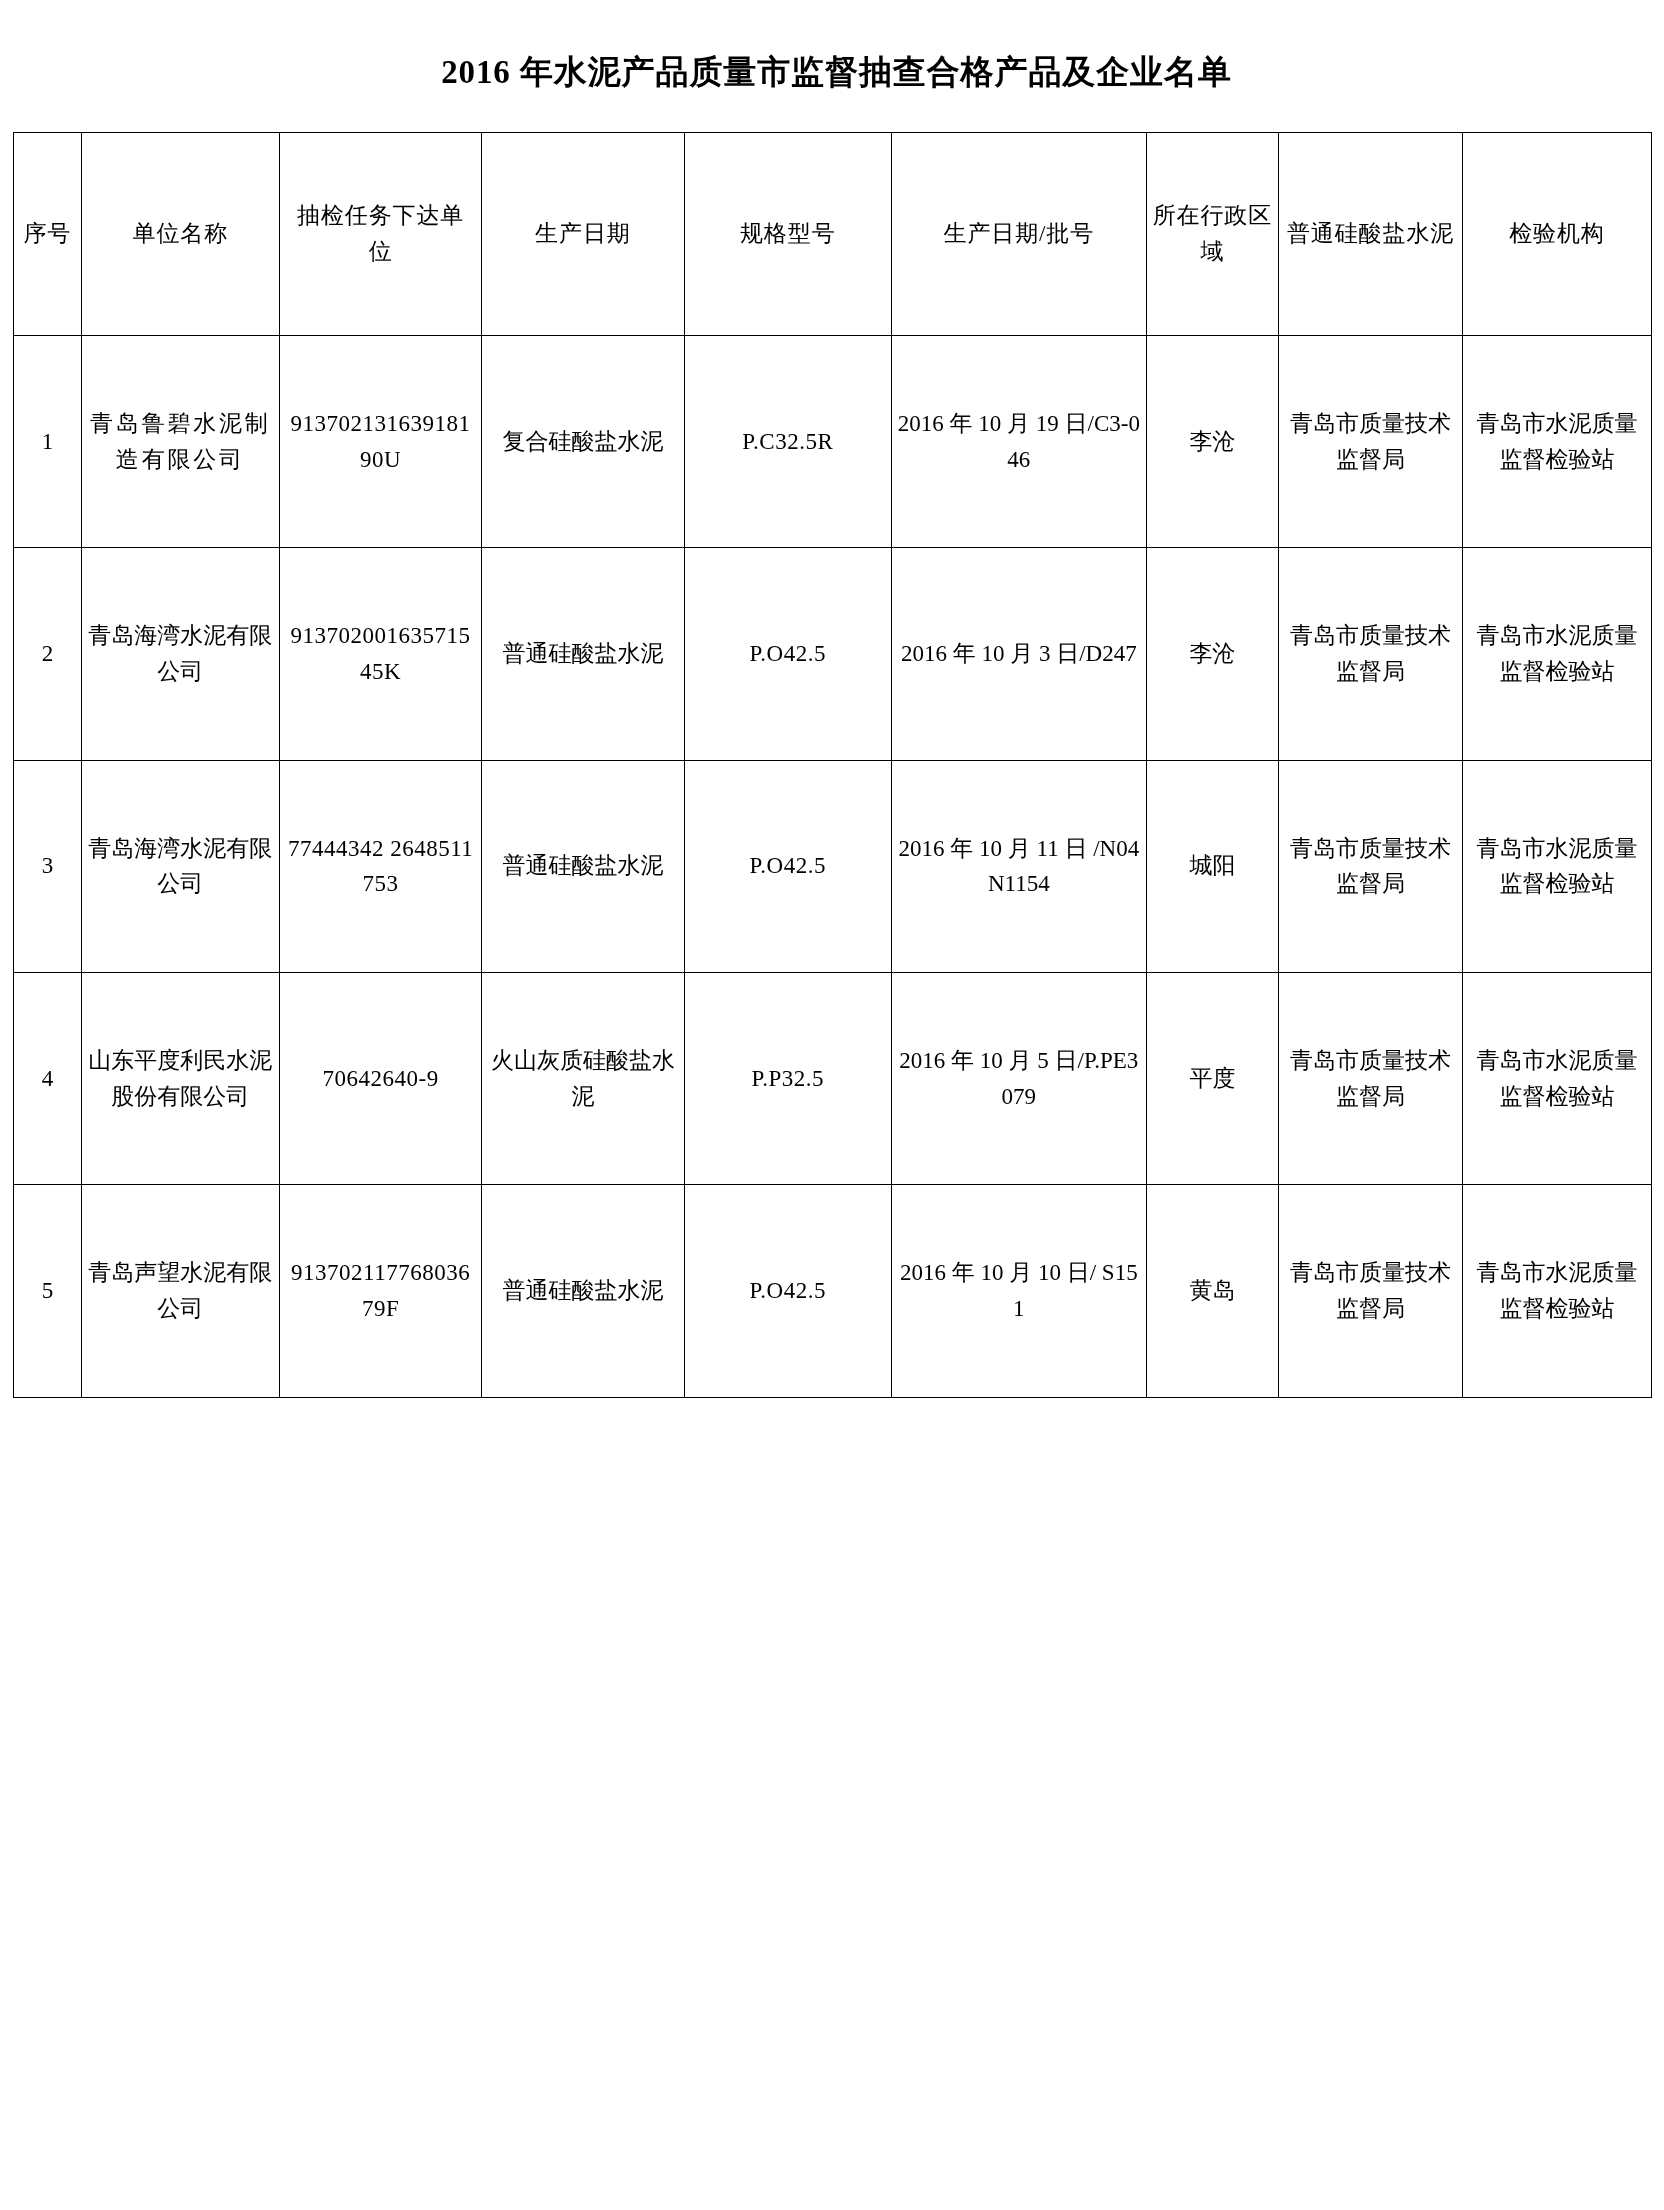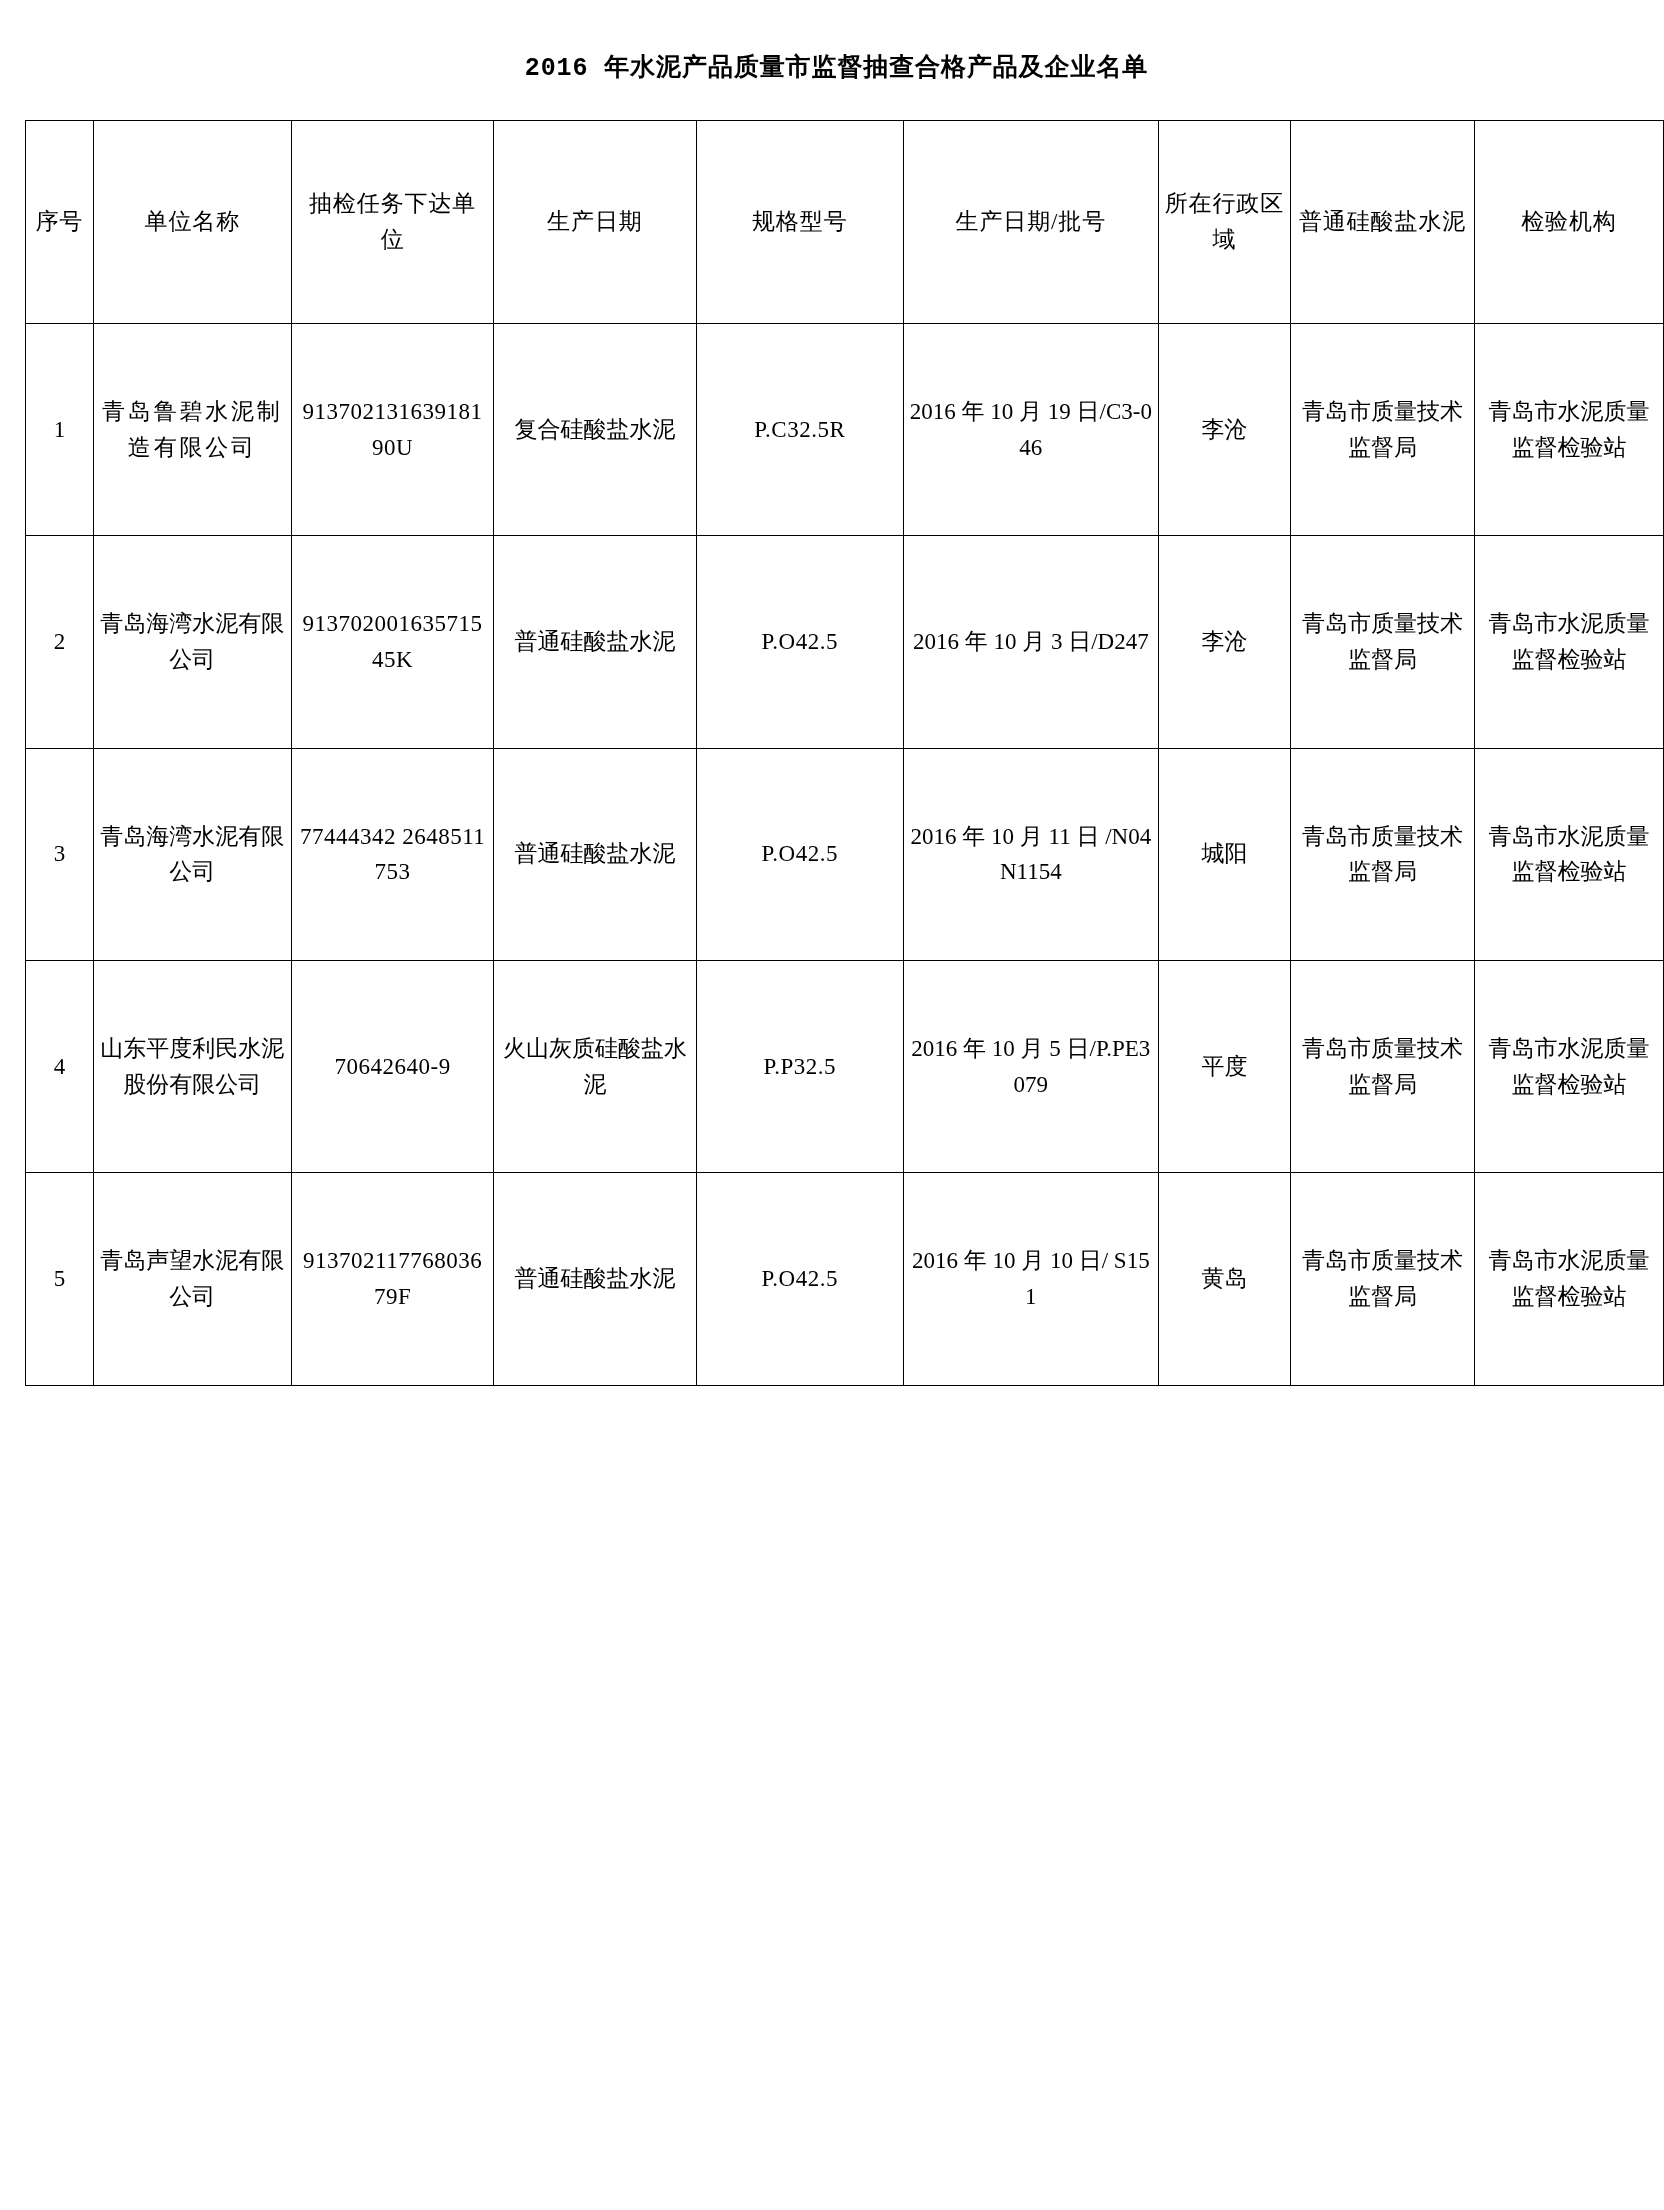--- a/index.html
+++ b/index.html
@@ -15,30 +15,29 @@
   }
   .page {
     width: 1665px;
     min-height: 2210px;
     box-sizing: border-box;
     padding: 33px 0 0 0;
     position: relative;
   }
   .doc-title {
     text-align: center;
-    font-size: 25px;
+    font-size: 33px;
     font-weight: bold;
     letter-spacing: 0.9px;
     margin: 16.5px 0 37px 0;
-    font-family: Liberation Mono, monospace;
+    font-family: Liberation Serif, serif;
     padding-left: 8px;
   }
   .table-wrap {
     padding: 0 13px;
-    margin-left: 12px;
   }
   table.main-table {
     border-collapse: collapse;
     width: 1639px;
     margin: 0 auto;
     table-layout: fixed;
   }
   table.main-table td, table.main-table th {
     border: 1.8px solid #000000;
     text-align: center;

